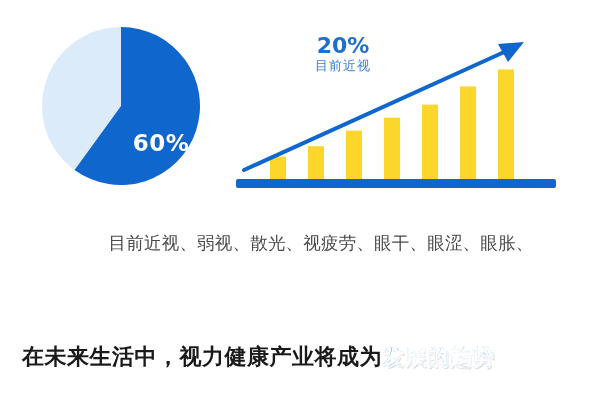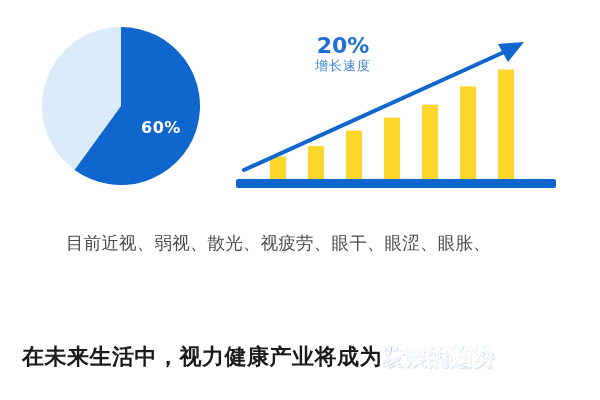--- a/index.html
+++ b/index.html
@@ -37,25 +37,25 @@
     position: absolute;
     left: 42px;
     top: 27px;
     width: 158px;
     height: 158px;
   }
   .pie-svg { display: block; width: 158px; height: 158px; }
   .pie-label {
     position: absolute;
     left: 86px;
-    top: 93px;
+    top: 105px;
     width: 66px;
     text-align: center;
     color: #ffffff;
-    font-size: 16px;
+    font-size: 23px;
     font-weight: bold;
     letter-spacing: 0.5px;
     line-height: 1;
   }
 
   
   .bars-wrap {
     position: absolute;
     left: 236px;
     top: 24px;
@@ -95,21 +95,21 @@
     left: 28px;
     top: 228px;
     width: 548px;
     font-size: 17.5px;
     line-height: 30px;
     color: #4a4a4a;
     letter-spacing: 0.2px;
     font-family: "DejaVu Sans", "Liberation Sans", sans-serif;
   }
   .body-copy .ln { display: block; white-space: nowrap; }
-  .body-copy .ln.first { text-indent: 38px; }
+  .body-copy .ln.first { text-indent: 38px; text-align: center; }
 
   
   .headline {
     position: absolute;
     left: 22px;
     top: 340px;
     width: 560px;
     font-size: 22px;
     font-weight: bold;
     line-height: 34px;
@@ -162,21 +162,21 @@
           <line x1="8" y1="146" x2="277" y2="24" stroke="#0f66cc" stroke-width="4" stroke-linecap="round"></line>
           <polygon points="288,18 262,20 272,38" fill="#0f66cc"></polygon>
         </g>
 
         <rect id="chart-baseline" x="0" y="155" width="320" height="9" rx="2" fill="#0f66cc"></rect>
       </svg>
     </div>
 
     <div class="growth-label">
       <span class="growth-pct">20%</span>
-      <span class="growth-sub">增长速度</span>
+      <span class="growth-sub">目前近视</span>
     </div>
   </div>
 
   <div class="body-copy">
     <span class="ln first">目前近视、弱视、散光、视疲劳、眼干、眼涩、眼胀、</span>
   </div>
 
   <div class="headline">
     <span class="hl-black">在未来生活中，视力健康产业将成为</span><span class="hl-blue">发展的趋势</span>
   </div>

